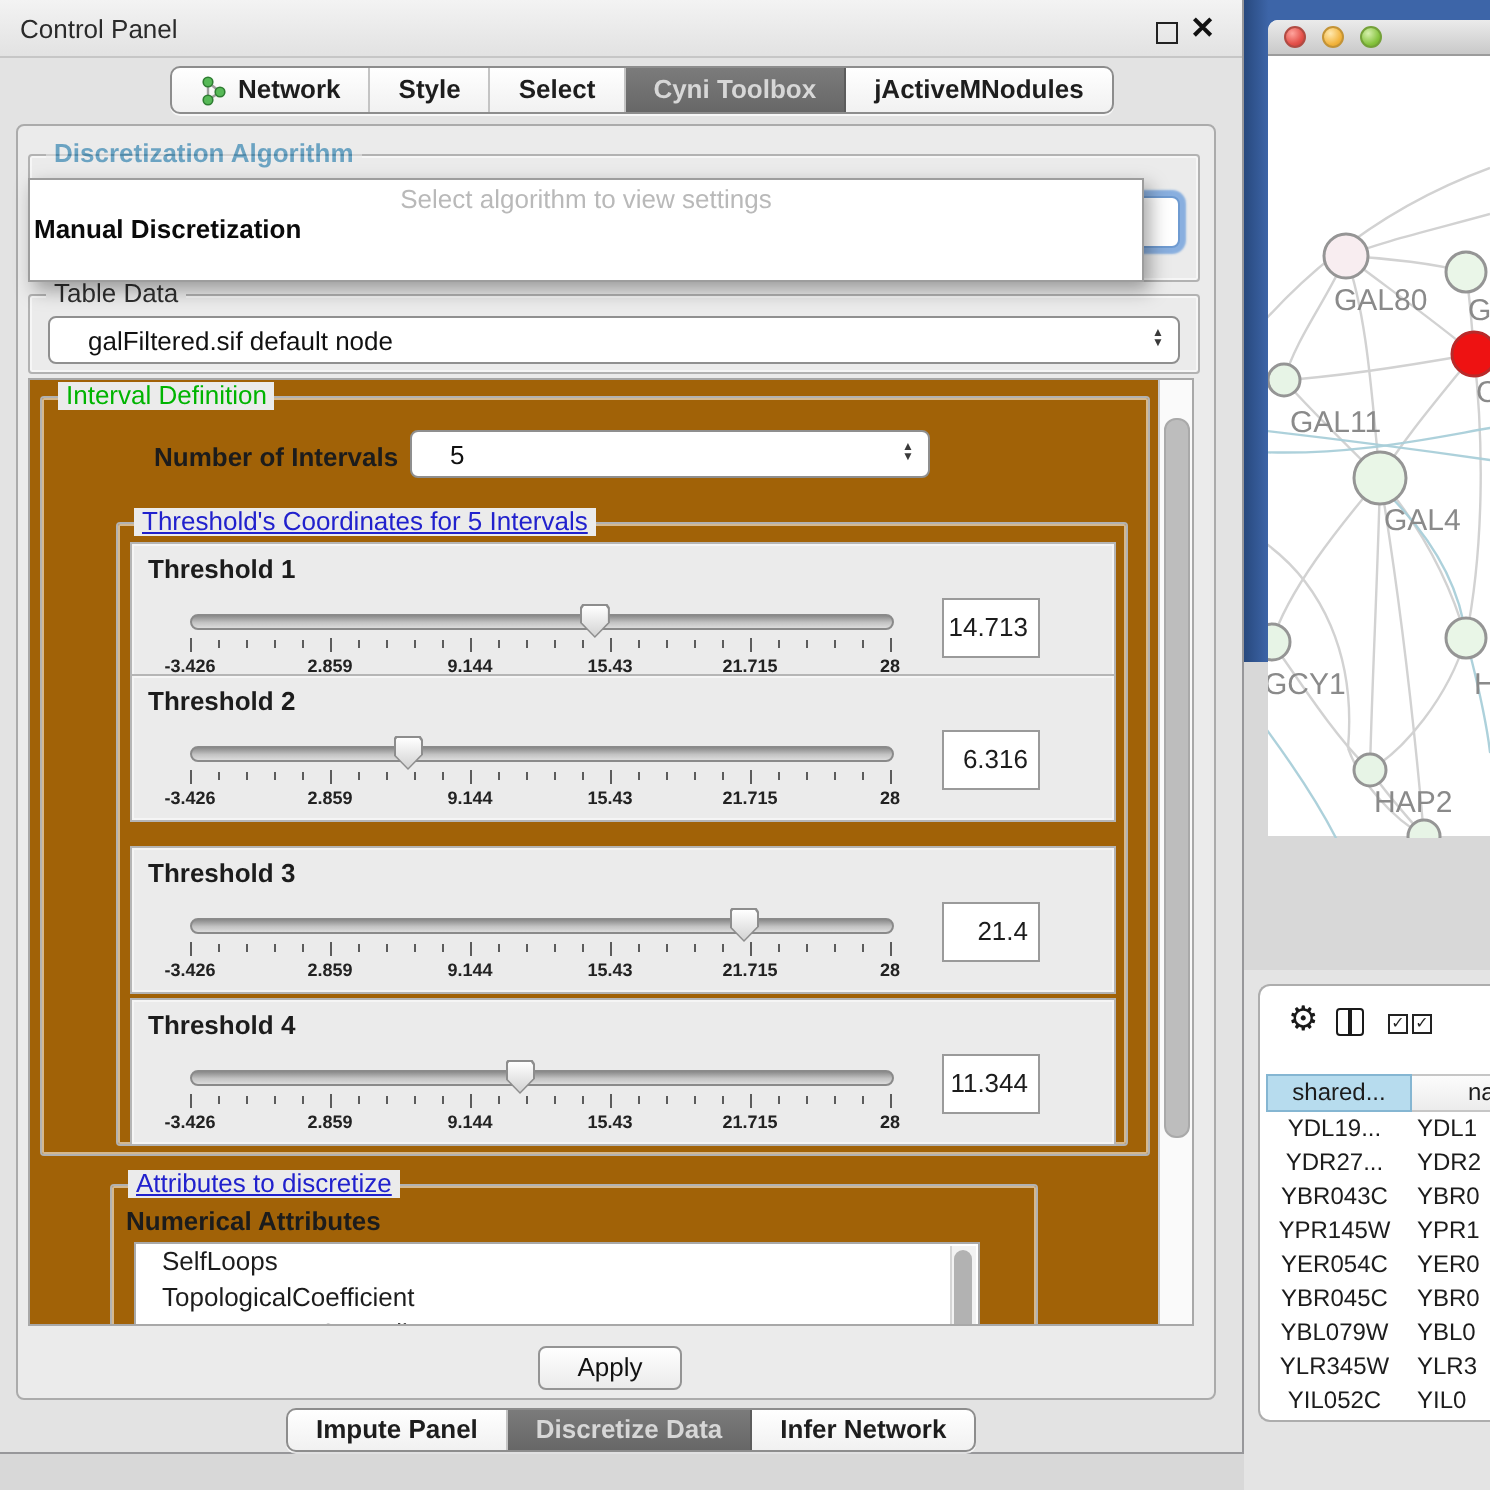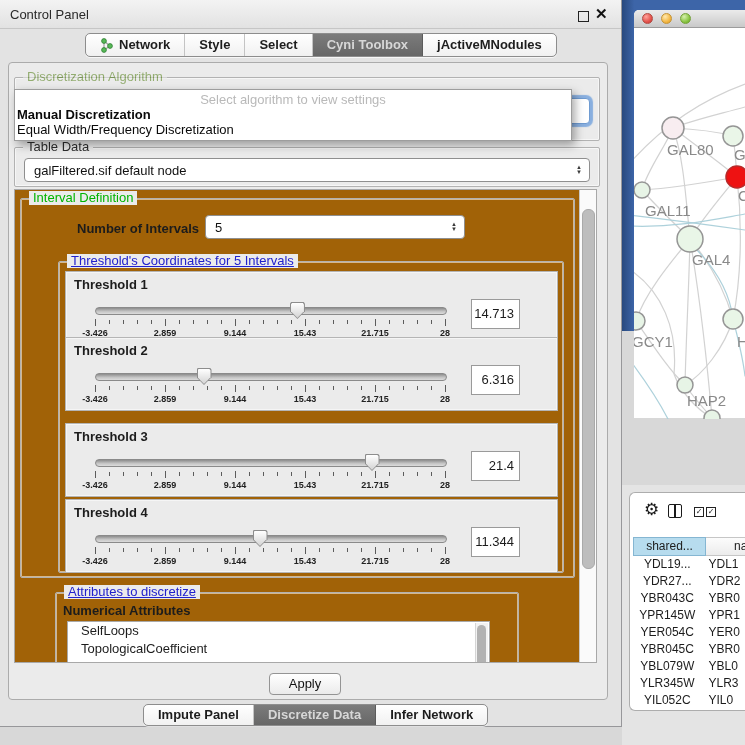--- a/index.html
+++ b/index.html
@@ -24,29 +24,29 @@
   #top-tabs{left:85px;top:33px;}
   #bottom-tabs{left:143px;top:704px;height:20px;}
   #bottom-tabs .seg{line-height:20px;}
   
   .inner-panel{position:absolute;left:8px;top:62px;width:598px;height:636px;background:#ebebeb;
     border:1px solid #ababab;border-radius:4px;}
   
   .group{position:absolute;border:1px solid #b2b2b2;border-radius:2px;box-shadow:inset 0 0 0 1px rgba(255,255,255,.55);}
   .gtitle{position:absolute;top:-8px;left:8px;background:#ebebeb;padding:0 4px;font-size:13px;line-height:14px;}
   .gtitle.black{color:#2e2e2e;}
-  .gtitle.dim{color:#4d7c0f;opacity:.55;}
+  .gtitle.dim{color:#0369a1;opacity:.55;font-weight:bold;}
   .gtitle.green{color:#00b400;}
   .gtitle.blue{color:#2121cd;text-decoration:underline;}
   #algo-group{left:5px;top:14px;width:584px;height:62px;}
   #td-group{left:5px;top:84px;width:584px;height:38px;}
   
   .combo{position:absolute;background:#ffffff;border:1px solid #8f8f8f;border-radius:4px;
     display:flex;align-items:center;}
-  .combo .combo-text{padding-left:9px;font-size:13px;color:#111;white-space:nowrap;overflow:hidden;}
+  .combo .combo-text{padding-left:19px;font-size:13px;color:#111;white-space:nowrap;overflow:hidden;}
   .stepper{position:absolute;right:7px;top:50%;transform:translateY(-50%);display:flex;flex-direction:column;
     font-size:6px;line-height:5px;color:#3a3a3a;}
   #algo-combo{left:9px;top:20px;width:564px;height:24px;border:1px solid #6f9bd1;
     box-shadow:0 0 1px 3px rgba(112,160,220,.8);}
   #td-combo{left:9px;top:10px;width:564px;height:22px;}
   
   #algo-popup{position:absolute;left:5px;top:26px;width:556px;height:48px;background:#ffffff;
     border:1px solid #9d9d9d;box-shadow:3px 4px 9px rgba(0,0,0,.35);z-index:50;padding-top:2px;}
   #algo-popup .prompt{display:block;text-align:center;color:#b9b9b9;font-size:13px;line-height:15px;}
   #algo-popup .opt{display:block;padding-left:2px;font-size:13px;line-height:15px;color:#0a0a0a;}
@@ -177,21 +177,20 @@
           <span class="stepper">
               <span>▲</span>
               <span>▼</span>
             </span>
         </div>
       </div>
 
       <div id="algo-popup">
         <span class="prompt">Select algorithm to view settings</span>
         <span class="opt first">Manual Discretization</span>
-        <span class="opt">Equal Width/Frequency Discretization</span>
       </div>
 
       <div id="scroll-region">
 
         <div class="group" id="interval-group">
           <span class="gtitle green">Interval Definition</span>
           <span id="num-label">Number of Intervals</span>
           <div class="combo" id="num-combo">
             <span class="combo-text">5</span>
             <span class="stepper">

